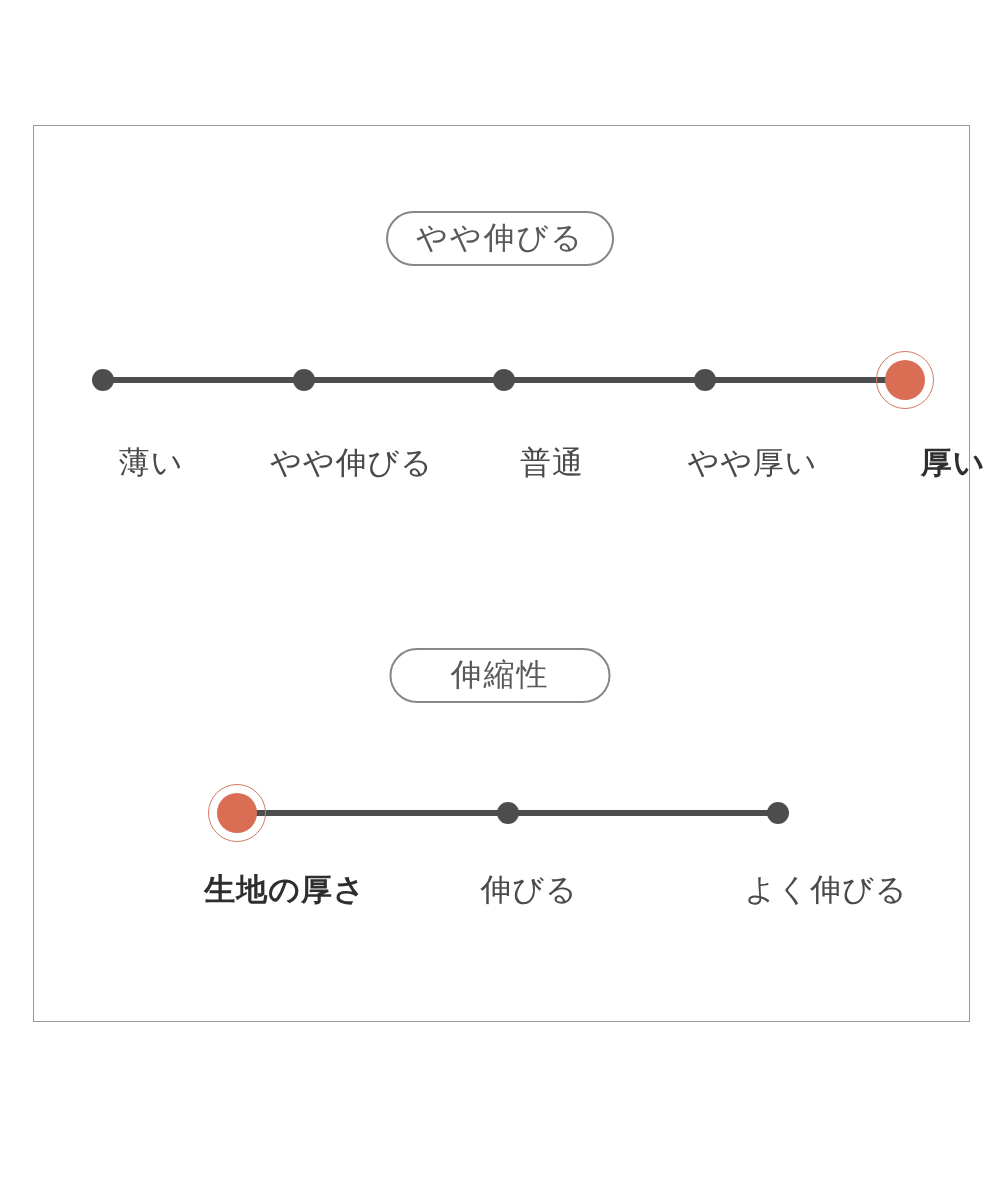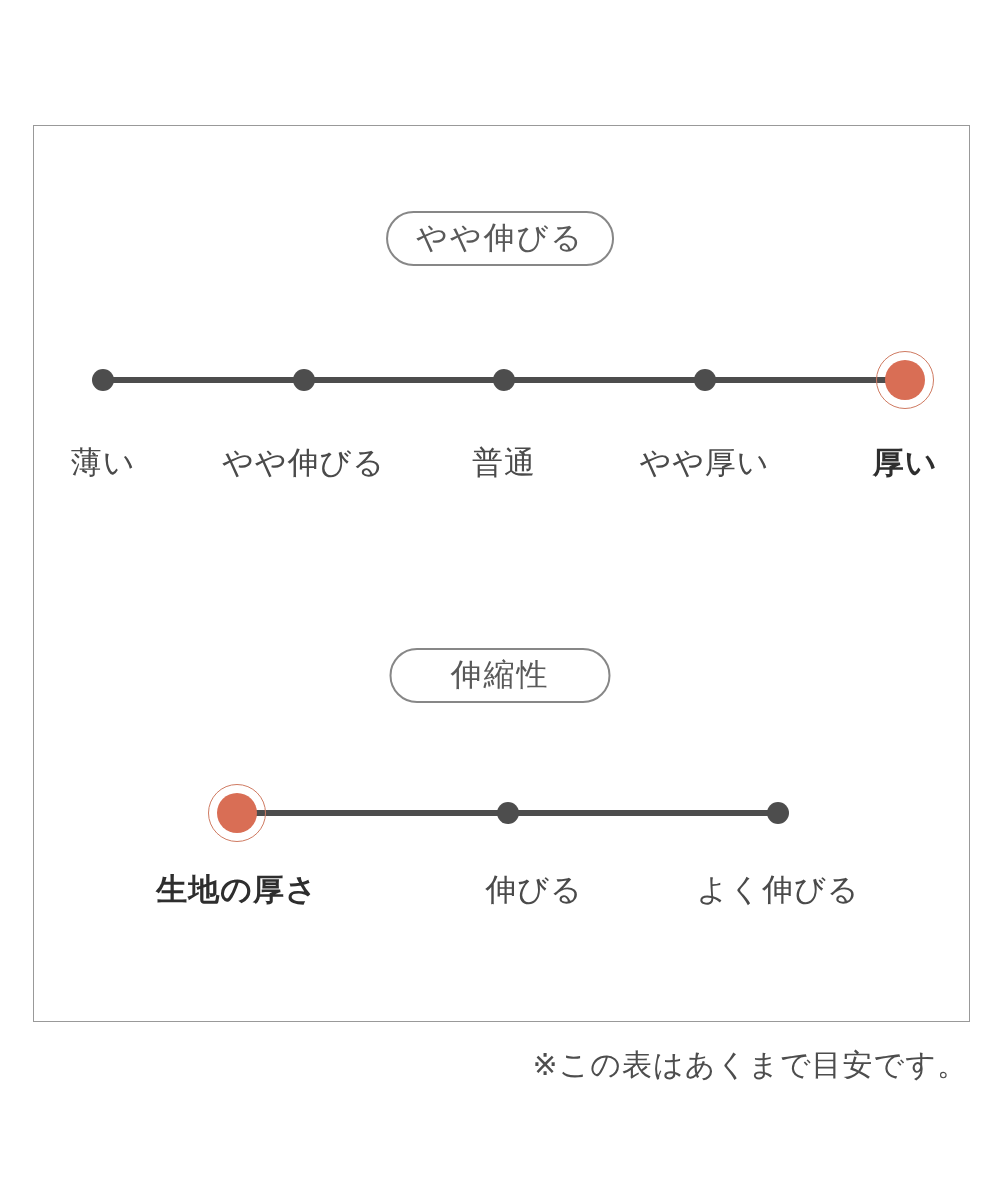--- a/index.html
+++ b/index.html
@@ -81,20 +81,21 @@
     background: transparent;
   }
   .scale-label {
     position: absolute;
     transform: translateX(-50%);
     font-size: 31px;
     line-height: 1.15;
     color: #4a4a4a;
     white-space: nowrap;
     letter-spacing: 1px;
+    margin-left: 48px;
   }
   .scale-label.selected {
     font-weight: 700;
     color: #2e2e2e;
   }
   .note {
     position: absolute;
     top: 1045px;
     right: 32px;
     font-size: 30px;
@@ -129,19 +130,18 @@
 
   <div class="scale-layer" id="scale-1">
     <div class="pill">
       <span>伸縮性</span>
     </div>
   <div class="track-line" style="left: 237px; top: 810px; width: 541px;"></div>
       <div class="ring" style="left: 237px; top: 813px;"></div>
       <div class="dot selected" style="left: 237px; top: 813px;"></div>
       <div class="scale-label selected" style="left: 237px; top: 872px;">生地の厚さ</div>
       <div class="dot" style="left: 507.5px; top: 813px;"></div>
-      <div class="scale-label" style="left: 534px; top: 872px;">伸びる</div>
+      <div class="scale-label" style="left: 481px; top: 872px;">伸びる</div>
       <div class="dot" style="left: 778px; top: 813px;"></div>
       <div class="scale-label" style="left: 778px; top: 872px; text-align: center;">よく伸びる</div>
     </div>
 
-  <div class="note">※この表はあくまで目安です。</div>
 </div>
 
 </body></html>

